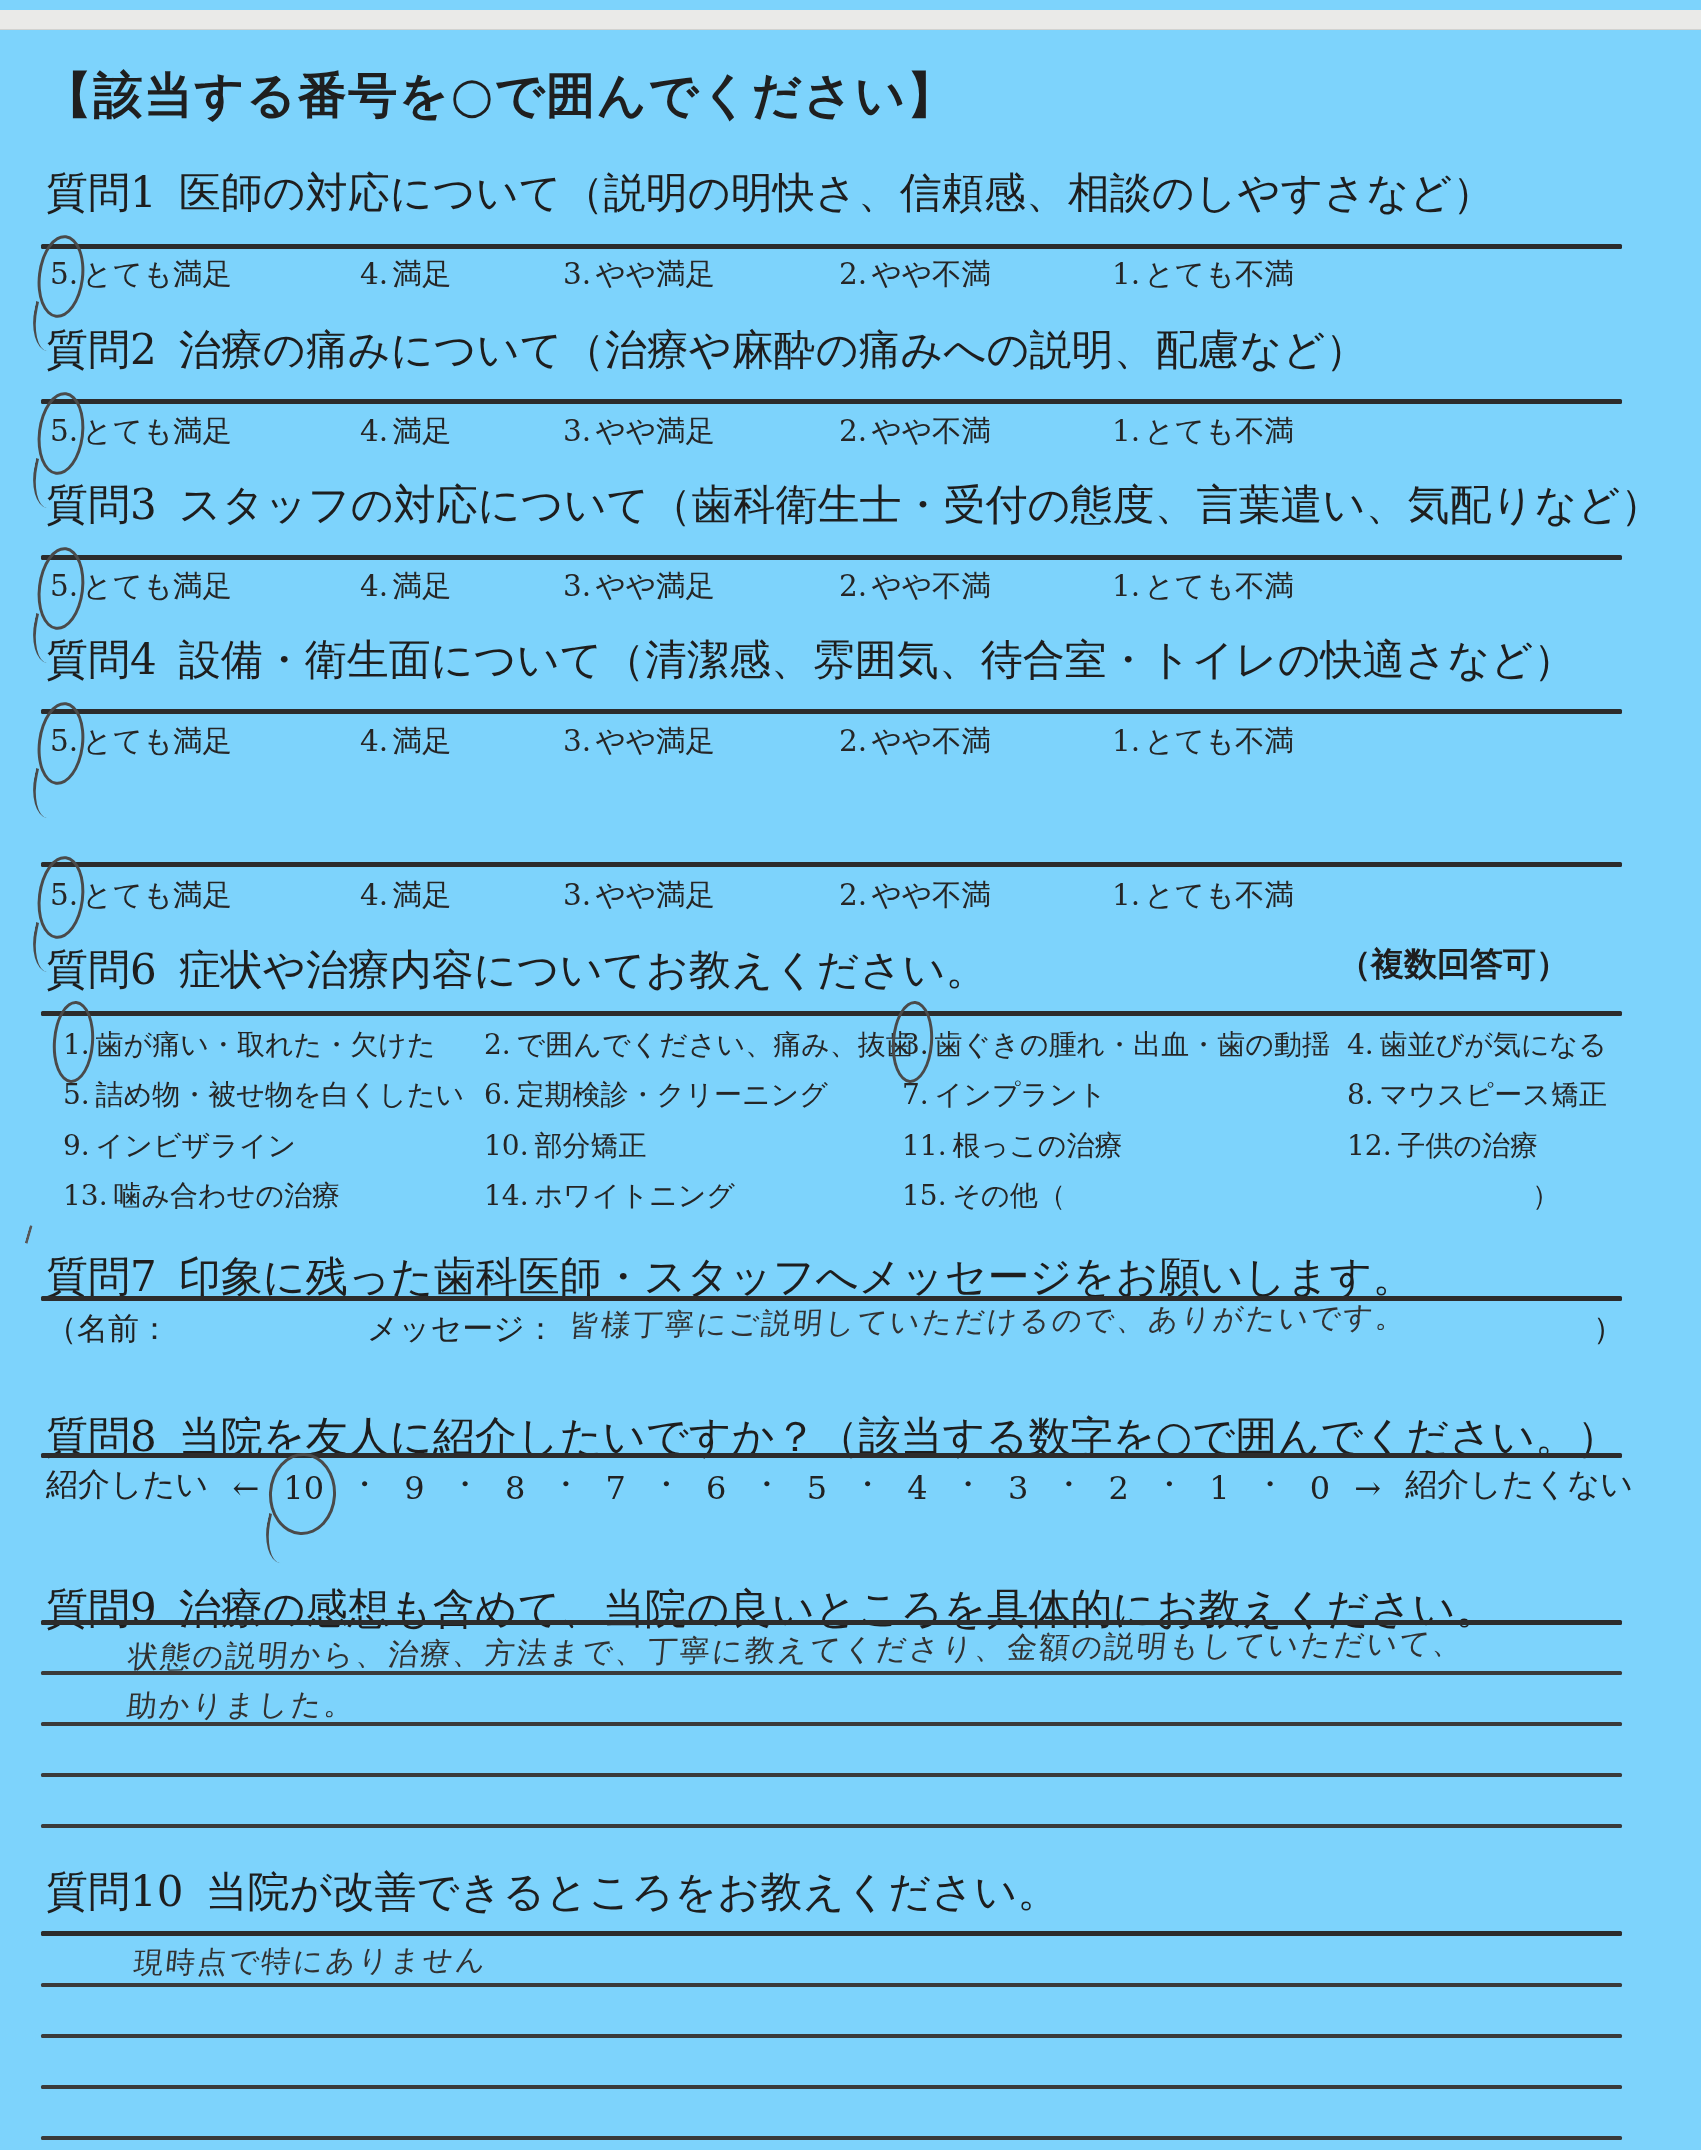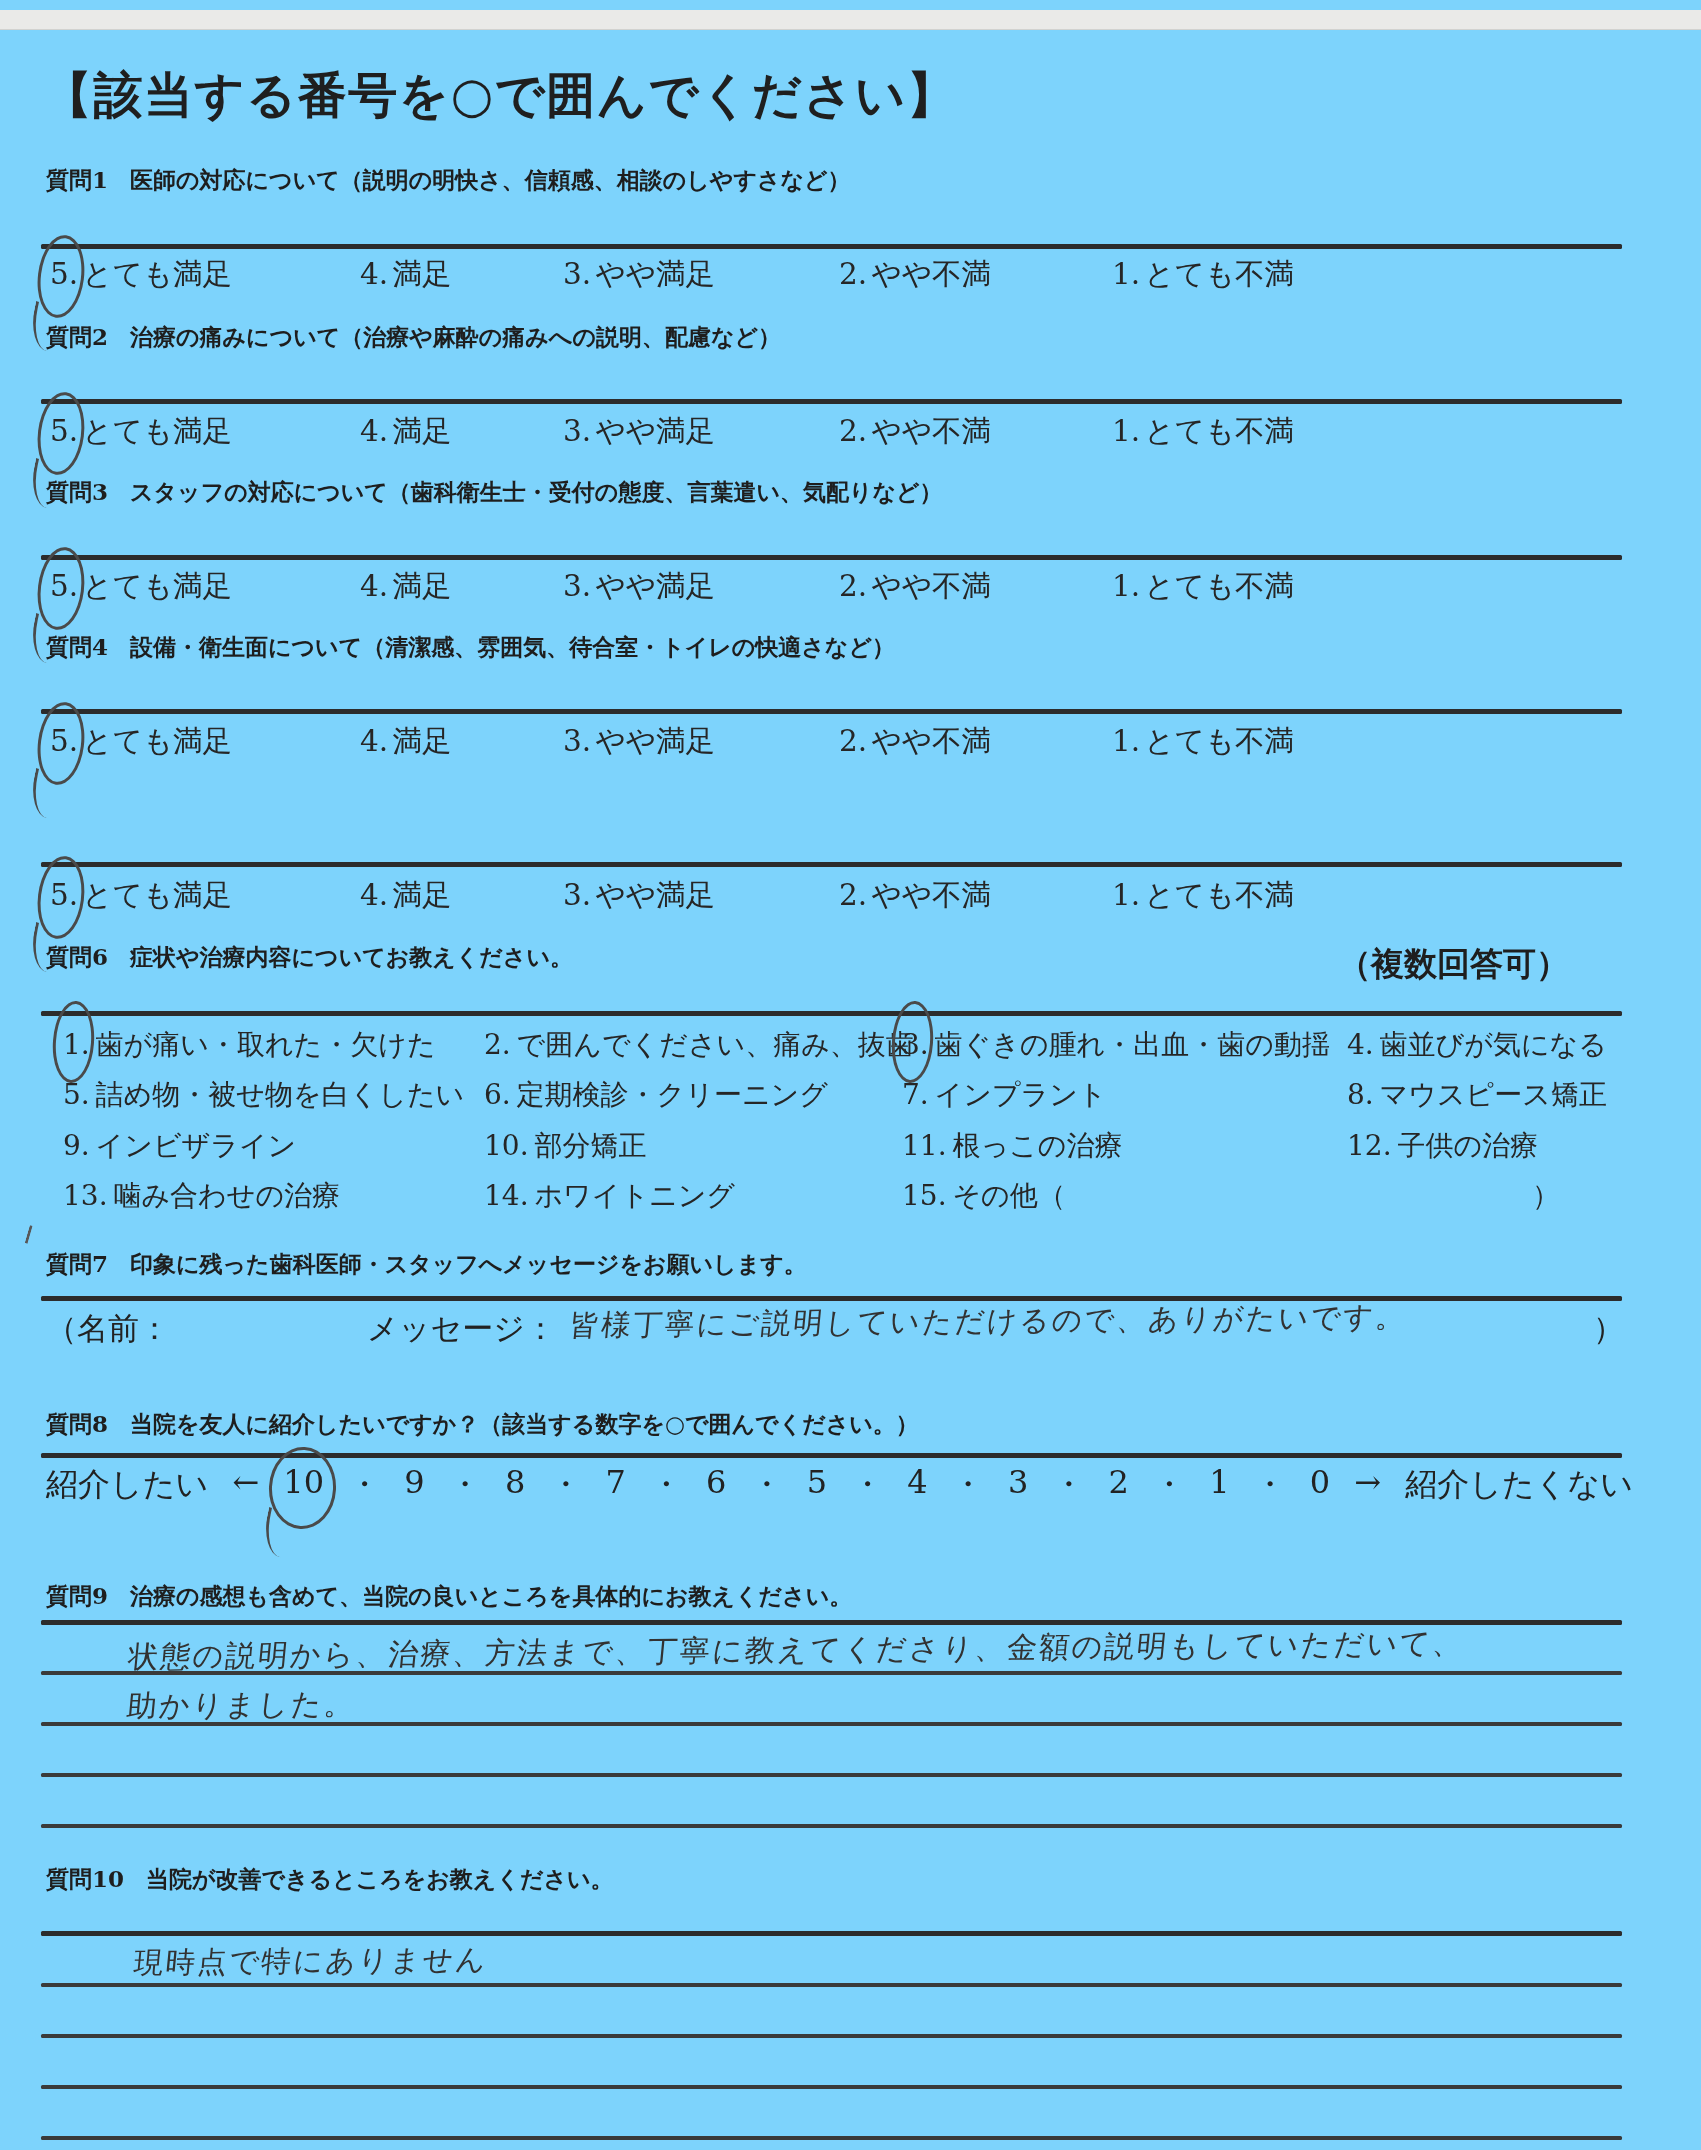--- a/index.html
+++ b/index.html
@@ -4,21 +4,21 @@
 <style>
   html,body{margin:0;padding:0;background:#ffffff;}
   #canvas{
     position:relative;width:1701px;height:2151px;background:#7dd3fc;
     font-family:"DejaVu Serif","Liberation Serif",serif;color:#262626;overflow:hidden;
   }
   .topband{position:absolute;left:0;top:9.6px;width:1701px;height:19px;
     background:#eaeae8;border-bottom:1.5px solid #d2d2cf;}
   .title{position:absolute;left:43px;top:63px;font-size:49px;font-weight:700;
     letter-spacing:1.5px;color:#1f1f1f;white-space:nowrap;}
-  .qhead{position:absolute;left:46px;font-size:23px;font-weight:700;color:#1e1e1e;white-space:nowrap;}
+  .qhead{position:absolute;left:46px;font-size:42px;font-weight:400;color:#1e1e1e;white-space:nowrap;}
   .qhead .qlabel{margin-right:22px;}
   .qnote{position:absolute;left:1338px;font-size:33px;font-weight:600;color:#1e1e1e;white-space:nowrap;}
   .rule{position:absolute;left:41px;width:1581px;height:3.7px;background:#3a3a3a;border-radius:1.5px;}
   .rule.hr{height:5.2px;background:#2c2c2c;}
   .optrow{position:absolute;left:0;top:0;width:1701px;height:44px;font-size:29.5px;}
   .opt{position:absolute;white-space:nowrap;}
   .opt .num{display:inline-block;margin-right:4.4px;}
   .q6row{position:absolute;left:0;width:1364px;height:41px;font-size:28px;}
   .q6row .opt .num{margin-right:5.9px;}
   
@@ -28,21 +28,21 @@
   .tail::before{content:"";position:absolute;left:-19px;top:46px;width:22px;height:47px;
     border-left:3px solid #4a4a4a;border-radius:0 0 0 85%;transform:rotate(12deg);}
   .circled.tall::after{top:-26.6px;bottom:-22px;left:-10.3px;right:-4.4px;transform:rotate(4deg);}
   .circled.big::after{top:-16px;bottom:-28px;left:-14.8px;right:-11.8px;transform:rotate(3deg);}
   
   .hw{position:absolute;font-family:"DejaVu Serif","Liberation Serif",serif;color:#323232;
     white-space:nowrap;transform:skewX(-6deg) rotate(-0.6deg);letter-spacing:2.2px;}
   .fieldlabel{position:absolute;font-size:31px;white-space:nowrap;color:#222;}
   
   .scale{position:absolute;left:46px;top:1463px;width:1587px;display:flex;
-    justify-content:space-between;align-items:flex-start;font-size:32px;color:#222;}
+    justify-content:space-between;align-items:flex-end;font-size:32px;color:#222;}
   .scale .lbl{white-space:nowrap;}
   .artifact{position:absolute;left:26.6px;top:1226px;width:7.4px;height:19px;
     border-left:3px solid #585858;transform:rotate(16deg);border-radius:1.5px;}
 </style>
 </head>
 <body>
 
 <div id="canvas">
 
   <div class="topband"></div>

